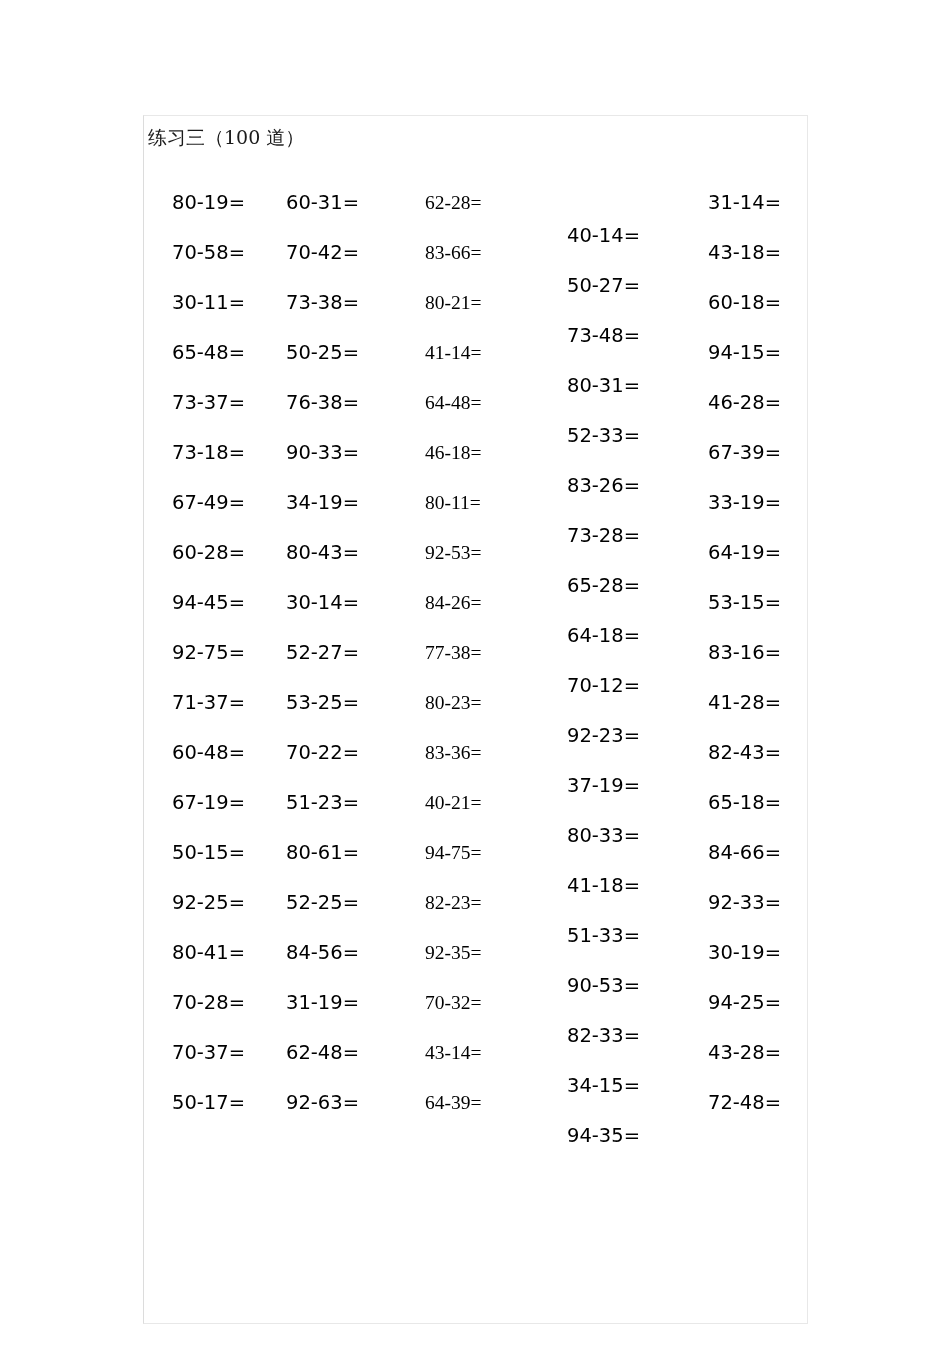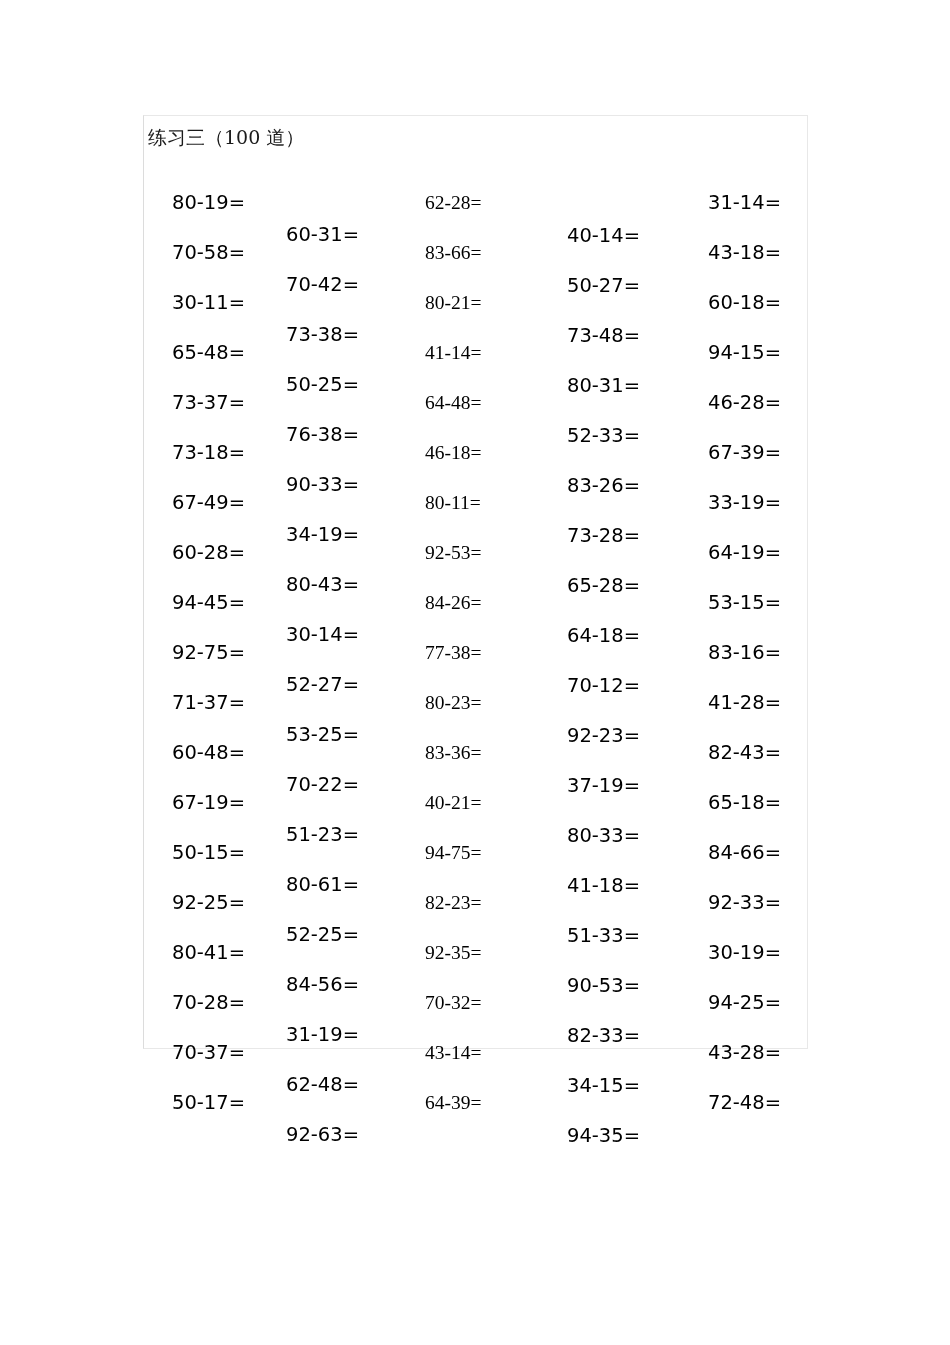--- a/index.html
+++ b/index.html
@@ -14,21 +14,21 @@
     color: #000000;
     overflow: hidden;
   }
 
   
   #worksheet-page {
     position: absolute;
     left: 143px;
     top: 115px;
     width: 665px;
-    height: 934px;
+    height: 1209px;
     box-sizing: border-box;
     border: 1px solid #e8e8e8;
     border-left-color: #dcdcdc;
     background: #ffffff;
   }
 
   #worksheet-title {
     position: absolute;
     left: 4px;
     top: 12px;
@@ -57,21 +57,21 @@
     position: absolute;
     top: 0;
     font-family: "DejaVu Sans", "Liberation Sans", sans-serif;
     font-size: 19.5px;
     line-height: 26px;
     font-weight: 400;
     color: #000000;
     white-space: nowrap;
   }
   .problem-cell.c0 { left: 4px; margin-left: 24px;   }
-  .problem-cell.c1 { left: 142px; margin-top: 32px; }
+  .problem-cell.c1 { left: 142px; }
   .problem-cell.c2 { left: 281px; font-family: Liberation Serif, serif; }
   .problem-cell.c3 { left: 423px; margin-top: 33px; }
   .problem-cell.c4 { left: 564px; }
 </style>
 </head>
 <body>
 
 <div id="worksheet-page">
 
   <div id="worksheet-title">练习三（100 道）</div>

